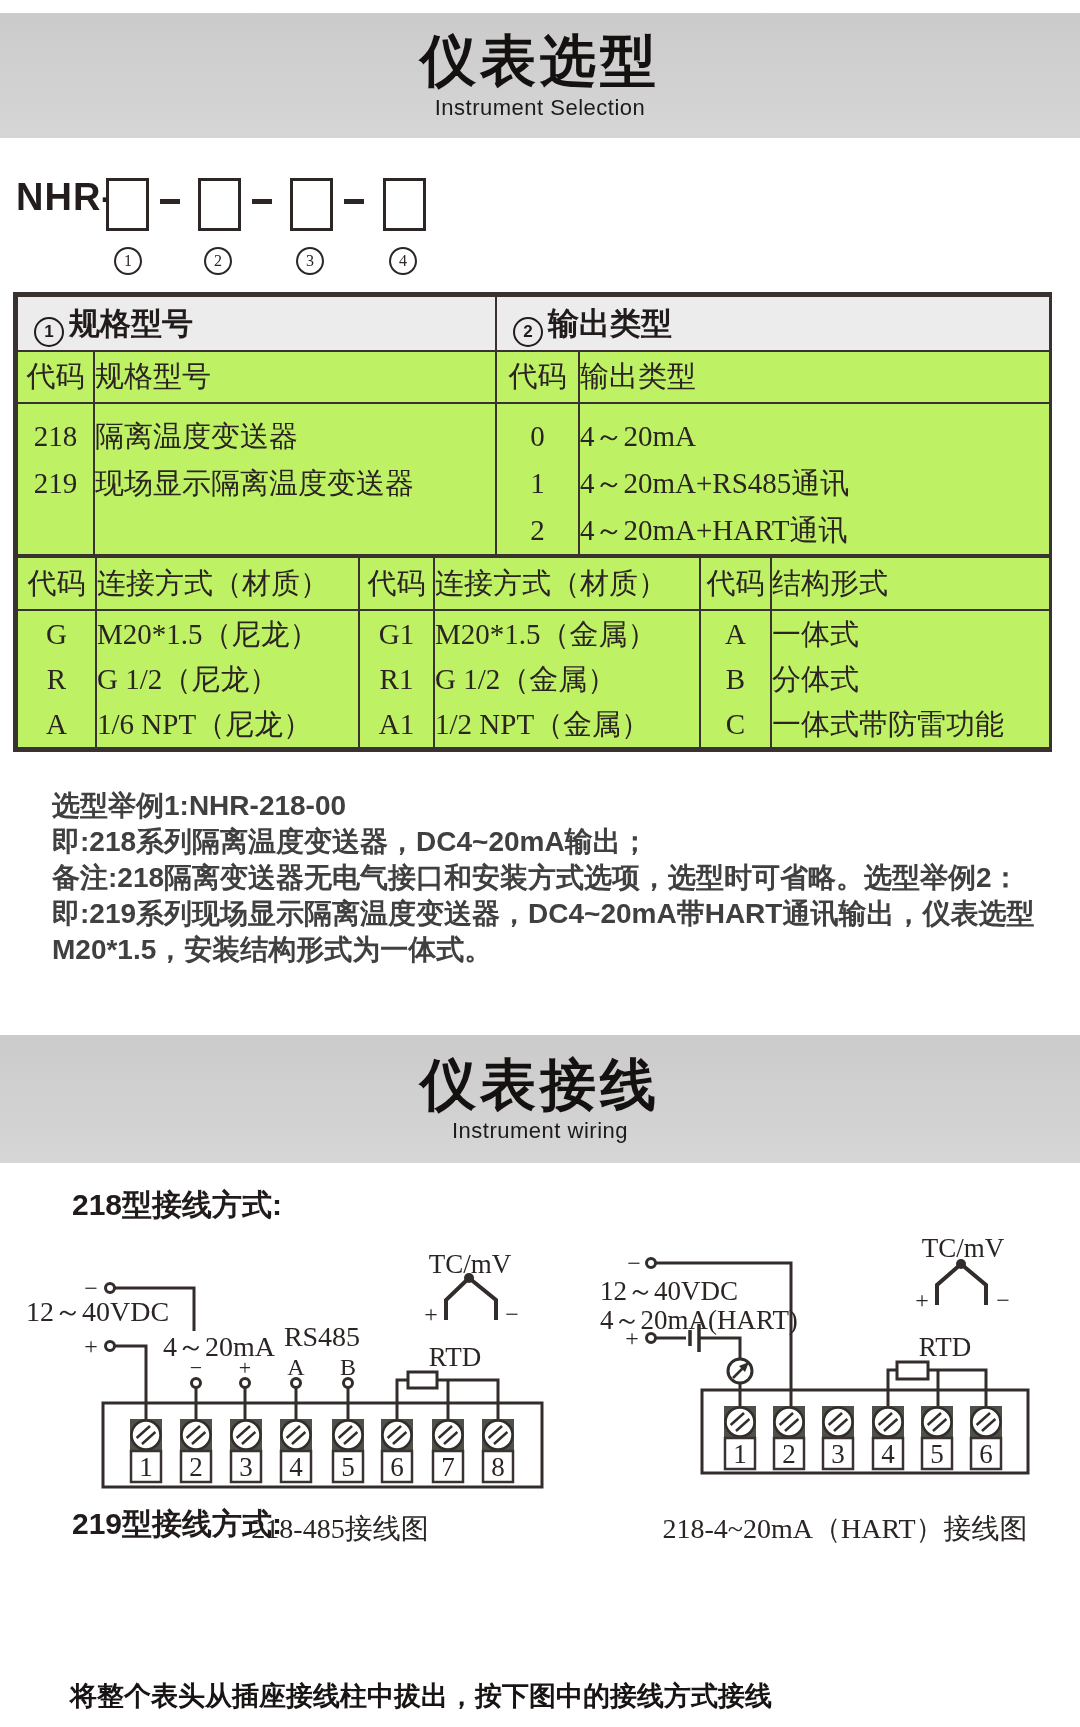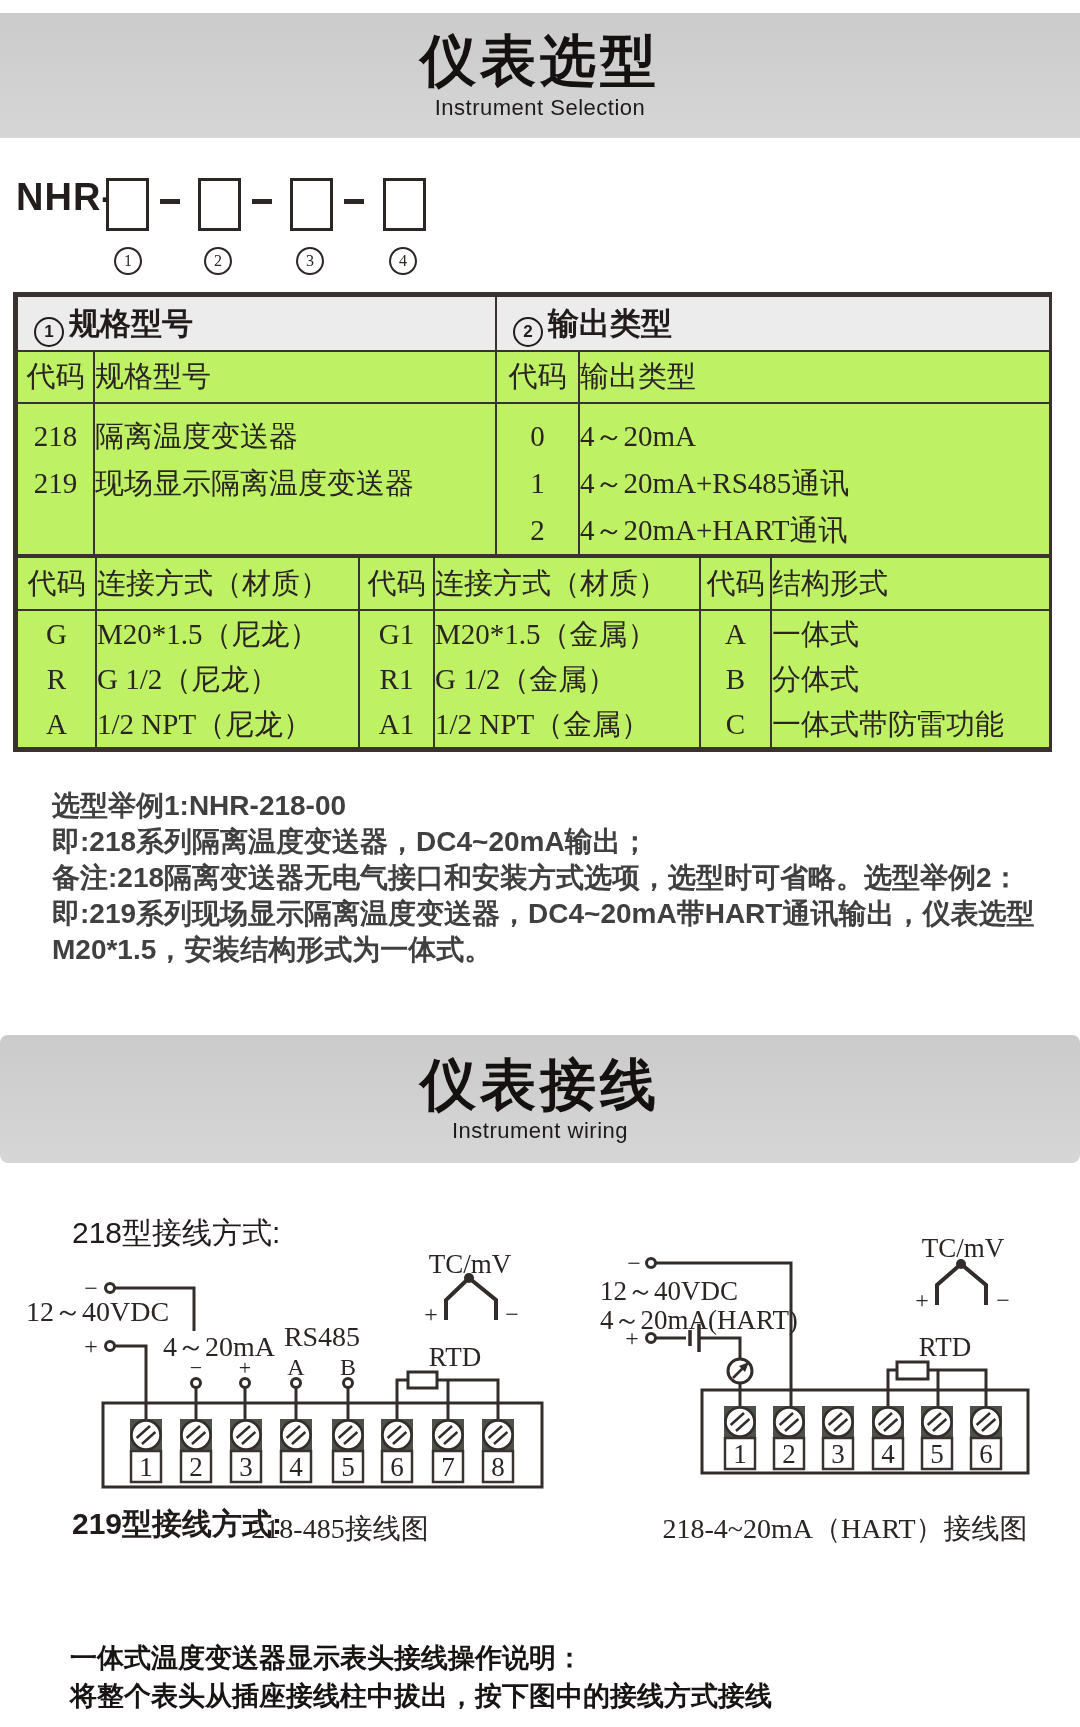--- a/index.html
+++ b/index.html
@@ -152,21 +152,21 @@
       </tr>
       <tr style="height:135px;">
         <td class="bd cc">
           <div class="ln">G</div>
           <div class="ln">R</div>
           <div class="ln">A</div>
         </td>
         <td class="bd nm">
           <div class="ln">M20*1.5（尼龙）</div>
           <div class="ln">G 1/2（尼龙）</div>
-          <div class="ln">1/2 NPT（尼龙）</div>
+          <div class="ln">1/6 NPT（尼龙）</div>
         </td>
         <td class="bd cc">
           <div class="ln">G1</div>
           <div class="ln">R1</div>
           <div class="ln">A1</div>
         </td>
         <td class="bd nm">
           <div class="ln">M20*1.5（金属）</div>
           <div class="ln">G 1/2（金属）</div>
           <div class="ln">1/2 NPT（金属）</div>
@@ -187,26 +187,26 @@
   </div>
 
   <div class="notes">
     <div>选型举例1:NHR-218-00</div>
     <div>即:218系列隔离温度变送器，DC4~20mA输出；</div>
     <div>备注:218隔离变送器无电气接口和安装方式选项，选型时可省略。选型举例2：</div>
     <div>即:219系列现场显示隔离温度变送器，DC4~20mA带HART通讯输出，仪表选型</div>
     <div>M20*1.5，安装结构形式为一体式。</div>
   </div>
 
-  <div class="band" style="top:1035px;height:128px;border-radius:8px;">
+  <div class="band" style="top:1035px;height:128px;">
     <div class="band-title">仪表接线</div>
     <div class="band-sub">Instrument wiring</div>
   </div>
 
-  <div class="wire-head" style="left:72px;top:1185px;font-weight:400;margin-top:28px;">218型接线方式:</div>
+  <div class="wire-head" style="left:72px;top:1185px;font-weight:700;">218型接线方式:</div>
 
   <svg class="diag" width="1080" height="330" viewBox="0 0 1080 330">
 
     <g>
 
       <path class="wire" d="M114 58 H194 V101"></path>
       <path class="wire" d="M114 116 H146 V190"></path>
       <path class="wire" d="M196 158 V190"></path>
       <path class="wire" d="M245 158 V190"></path>
       <path class="wire" d="M296 158 V190"></path>
@@ -427,16 +427,15 @@
           </g>
           <rect class="numb" x="971" y="208" width="30" height="31"></rect>
           <text class="dtext tnum" x="986" y="233" text-anchor="middle">6</text>
         </g>
       <text class="dtext cap" x="845" y="308" text-anchor="middle">218-4~20mA（HART）接线图</text>
     </g>
   </svg>
 
   <div class="wire-head" style="left:72px;top:1504px;font-weight:600;">219型接线方式:</div>
 
-  <div class="note2" style="top:1640px;">一体式温度变送器显示表头接线操作说明：</div>
   <div class="note2" style="top:1678px;">将整个表头从插座接线柱中拔出，按下图中的接线方式接线</div>
 
 </div>
 
 </body></html>

